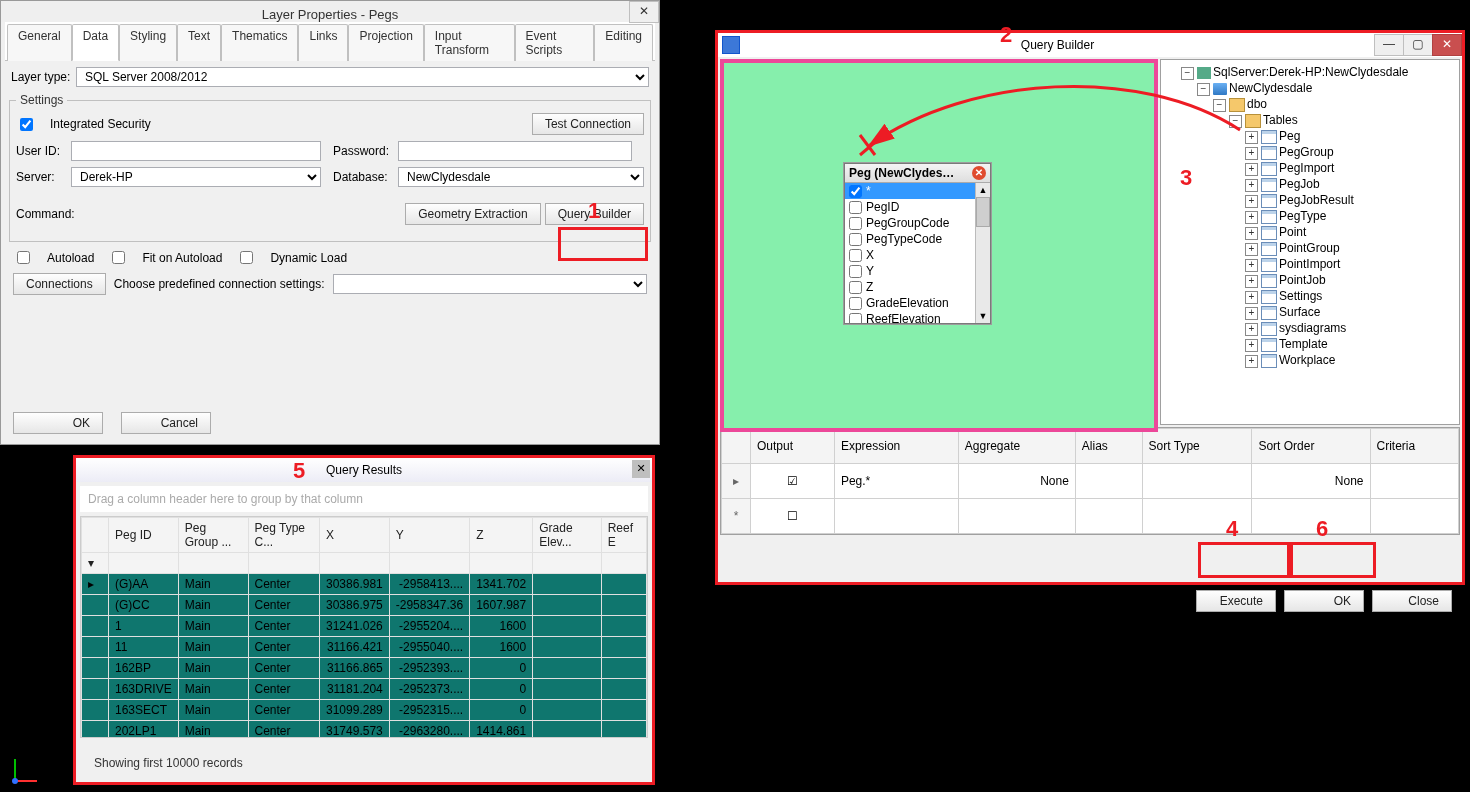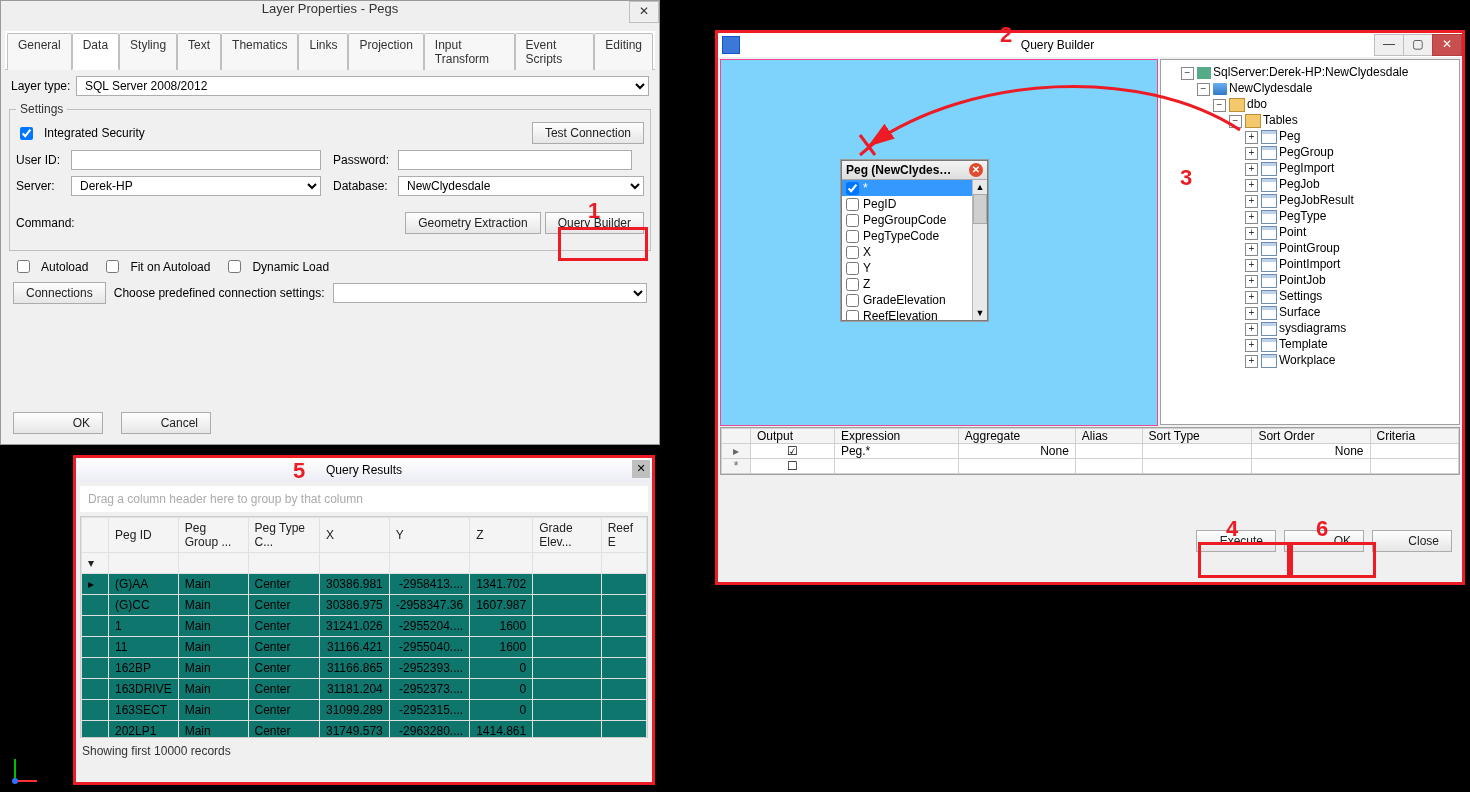--- a/index.html
+++ b/index.html
@@ -14,23 +14,23 @@
     overflow: hidden;
   }
   .window {
     position: absolute;
     background: #f0f0f0;
     border: 1px solid #a0a0a0;
     box-sizing: border-box;
   }
   .titlebar {
     display: flex;
-    align-items: flex-start;
+    align-items: flex-end;
     justify-content: center;
-    height: 30px;
+    height: 21px;
     background: #efefef;
     position: relative;
     font-size: 13px;
     color: #333;
   }
   .titlebar .title-text { flex: 1; text-align: center; }
   .titlebar .win-controls {
     position: absolute;
     right: 0;
     top: 0;
@@ -110,42 +110,42 @@
   fieldset {
     border: 1px solid #c0c0c0;
     margin: 6px 8px;
     padding: 6px 6px 10px 6px;
     font-size: 12px;
   }
   fieldset legend { padding: 0 4px; color: #333; }
   .chk {
     display: inline-flex;
     align-items: center;
-    gap: 8px;
+    gap: 14px;
   }
 
   
   #queryBuilder {
     top: 30px;
     left: 715px;
     width: 750px;
     height: 555px;
     border: 3px solid #ed1c24;
   }
   #qb-inner-title {
     display:flex; align-items:center;
     background:#fff; height:24px; position:relative;
   }
   #qb-inner-title .icon-placeholder {
     width:16px;height:16px;margin-left:4px;
     background:#3c78d8;border:1px solid #1155cc;
   }
   #qb-canvas {
-    background:#7dd3fc;
-    border:1px solid #ec4899;
+    background:#86efac;
+    border:4px solid #ec4899;
     margin:2px;
     position:relative;
     height:365px;
   }
   .peg-table {
     position:absolute;
     left:120px;
     top:100px;
     width:145px;
     background:#fff;
@@ -212,21 +212,21 @@
   .tree .ic.server { background:#5a8; }
 
   #qb-grid {
     border:1px solid #a0a0a0;
     margin:0 2px;
     background:#fff;
     font-size:12px;
   }
   #qb-grid table { border-collapse:collapse;width:100%; }
   #qb-grid th,#qb-grid td {
-    border:1px solid #d0d0d0;padding:0 6px;text-align:left;
+    border:1px solid #d0d0d0;padding:10px 6px;text-align:left;
     font-weight:normal;
   }
   #qb-grid th { background:#f4f4f4; }
   #qb-grid .rowhdr { width:16px;background:#f4f4f4;text-align:center;color:#666; }
 
   #qb-buttons {
     display:flex;justify-content:flex-end;gap:8px;
     padding:10px;
   }
 
@@ -243,21 +243,21 @@
   #qr-title .close { position:absolute;right:2px;top:2px;width:18px;height:18px;
     background:#bfbfbf;text-align:center;line-height:16px;font-size:11px; }
   #qr-hint {
     padding:6px 8px;color:#aaa;font-size:12px;background:#fff;margin:4px;
   }
   #qr-table-wrap { margin:0 4px;background:#0f766e;border:1px solid #ccc;overflow:hidden;height:220px;position:relative; }
   #qr-table { border-collapse:collapse;width:100%;font-size:12px; }
   #qr-table th,#qr-table td { border:1px solid #e0e0e0;padding:3px 6px;text-align:left; }
   #qr-table th { background:#f4f4f4;font-weight:normal;color:#222; }
   #qr-table td.num { text-align:right; }
-  #qr-status { padding:6px;font-size:12px;color:#333; }
+  #qr-status { padding:18px;font-size:12px;color:#333; }
 
   
   .anno-num {
     position:absolute;color:#ed1c24;font-weight:bold;font-size:22px;
     pointer-events:none;
   }
   .anno-box {
     position:absolute;border:3px solid #ed1c24;pointer-events:none;
   }
   svg.anno-arrow { position:absolute;pointer-events:none; }

